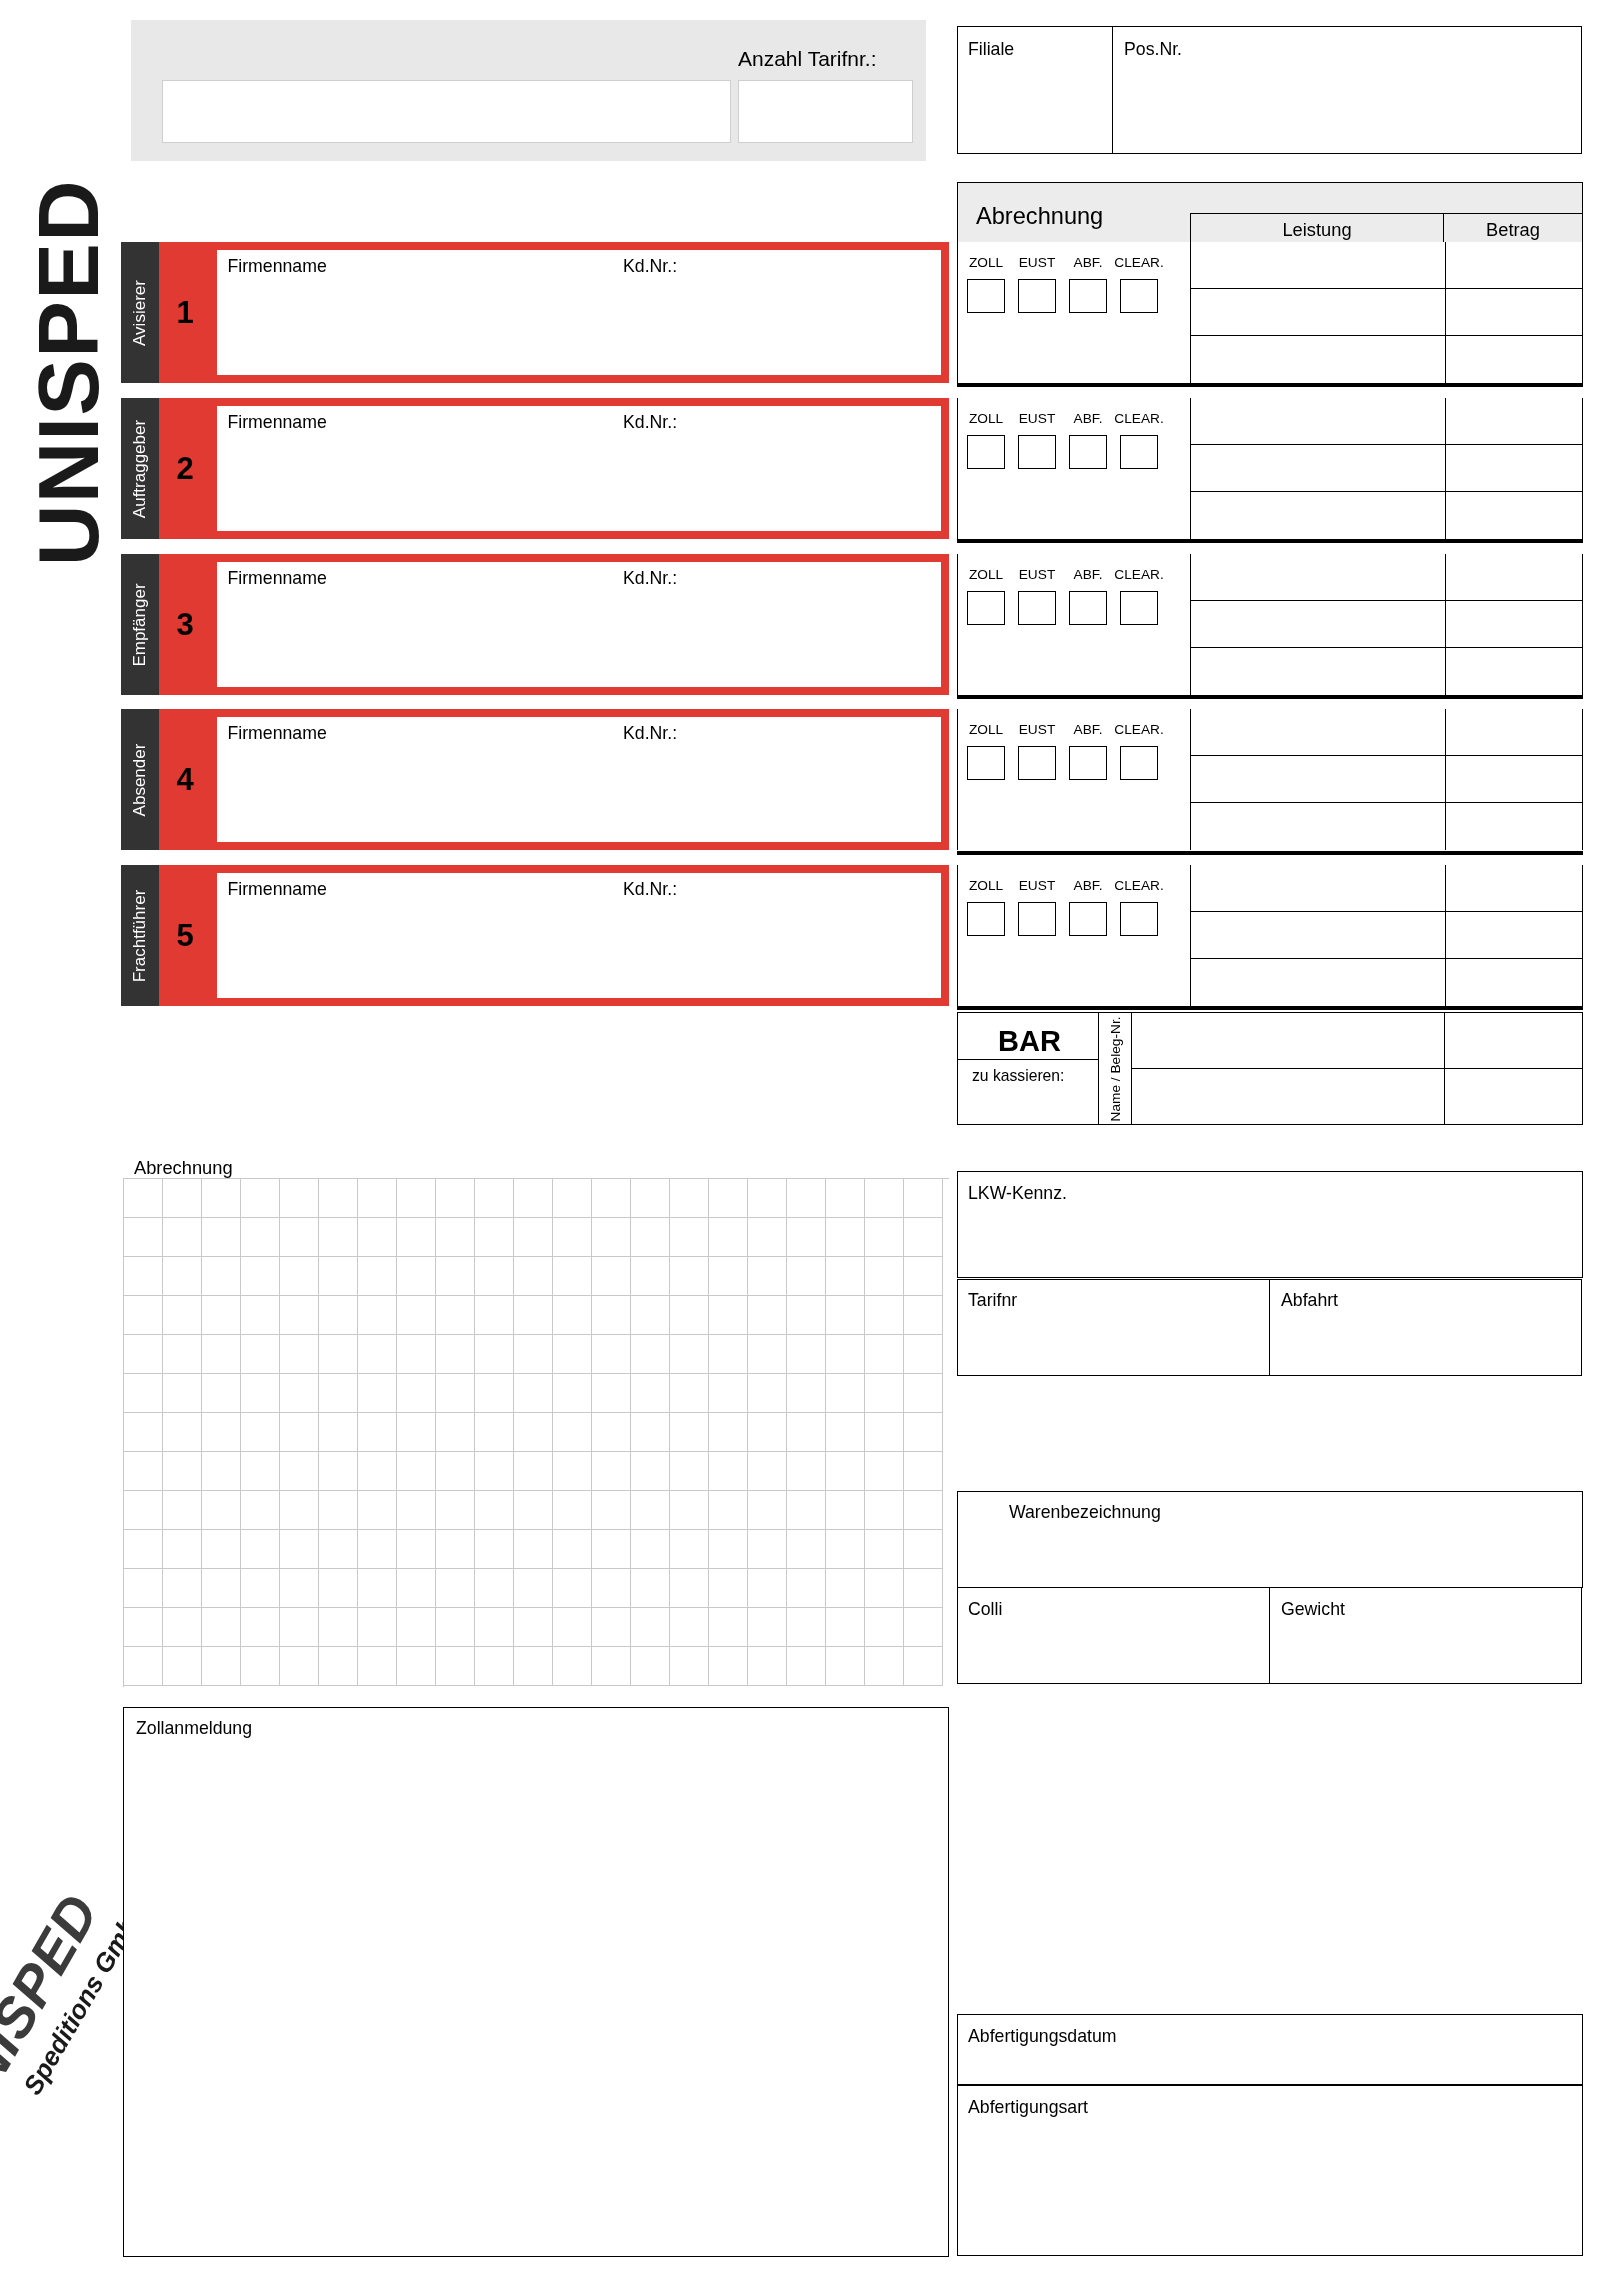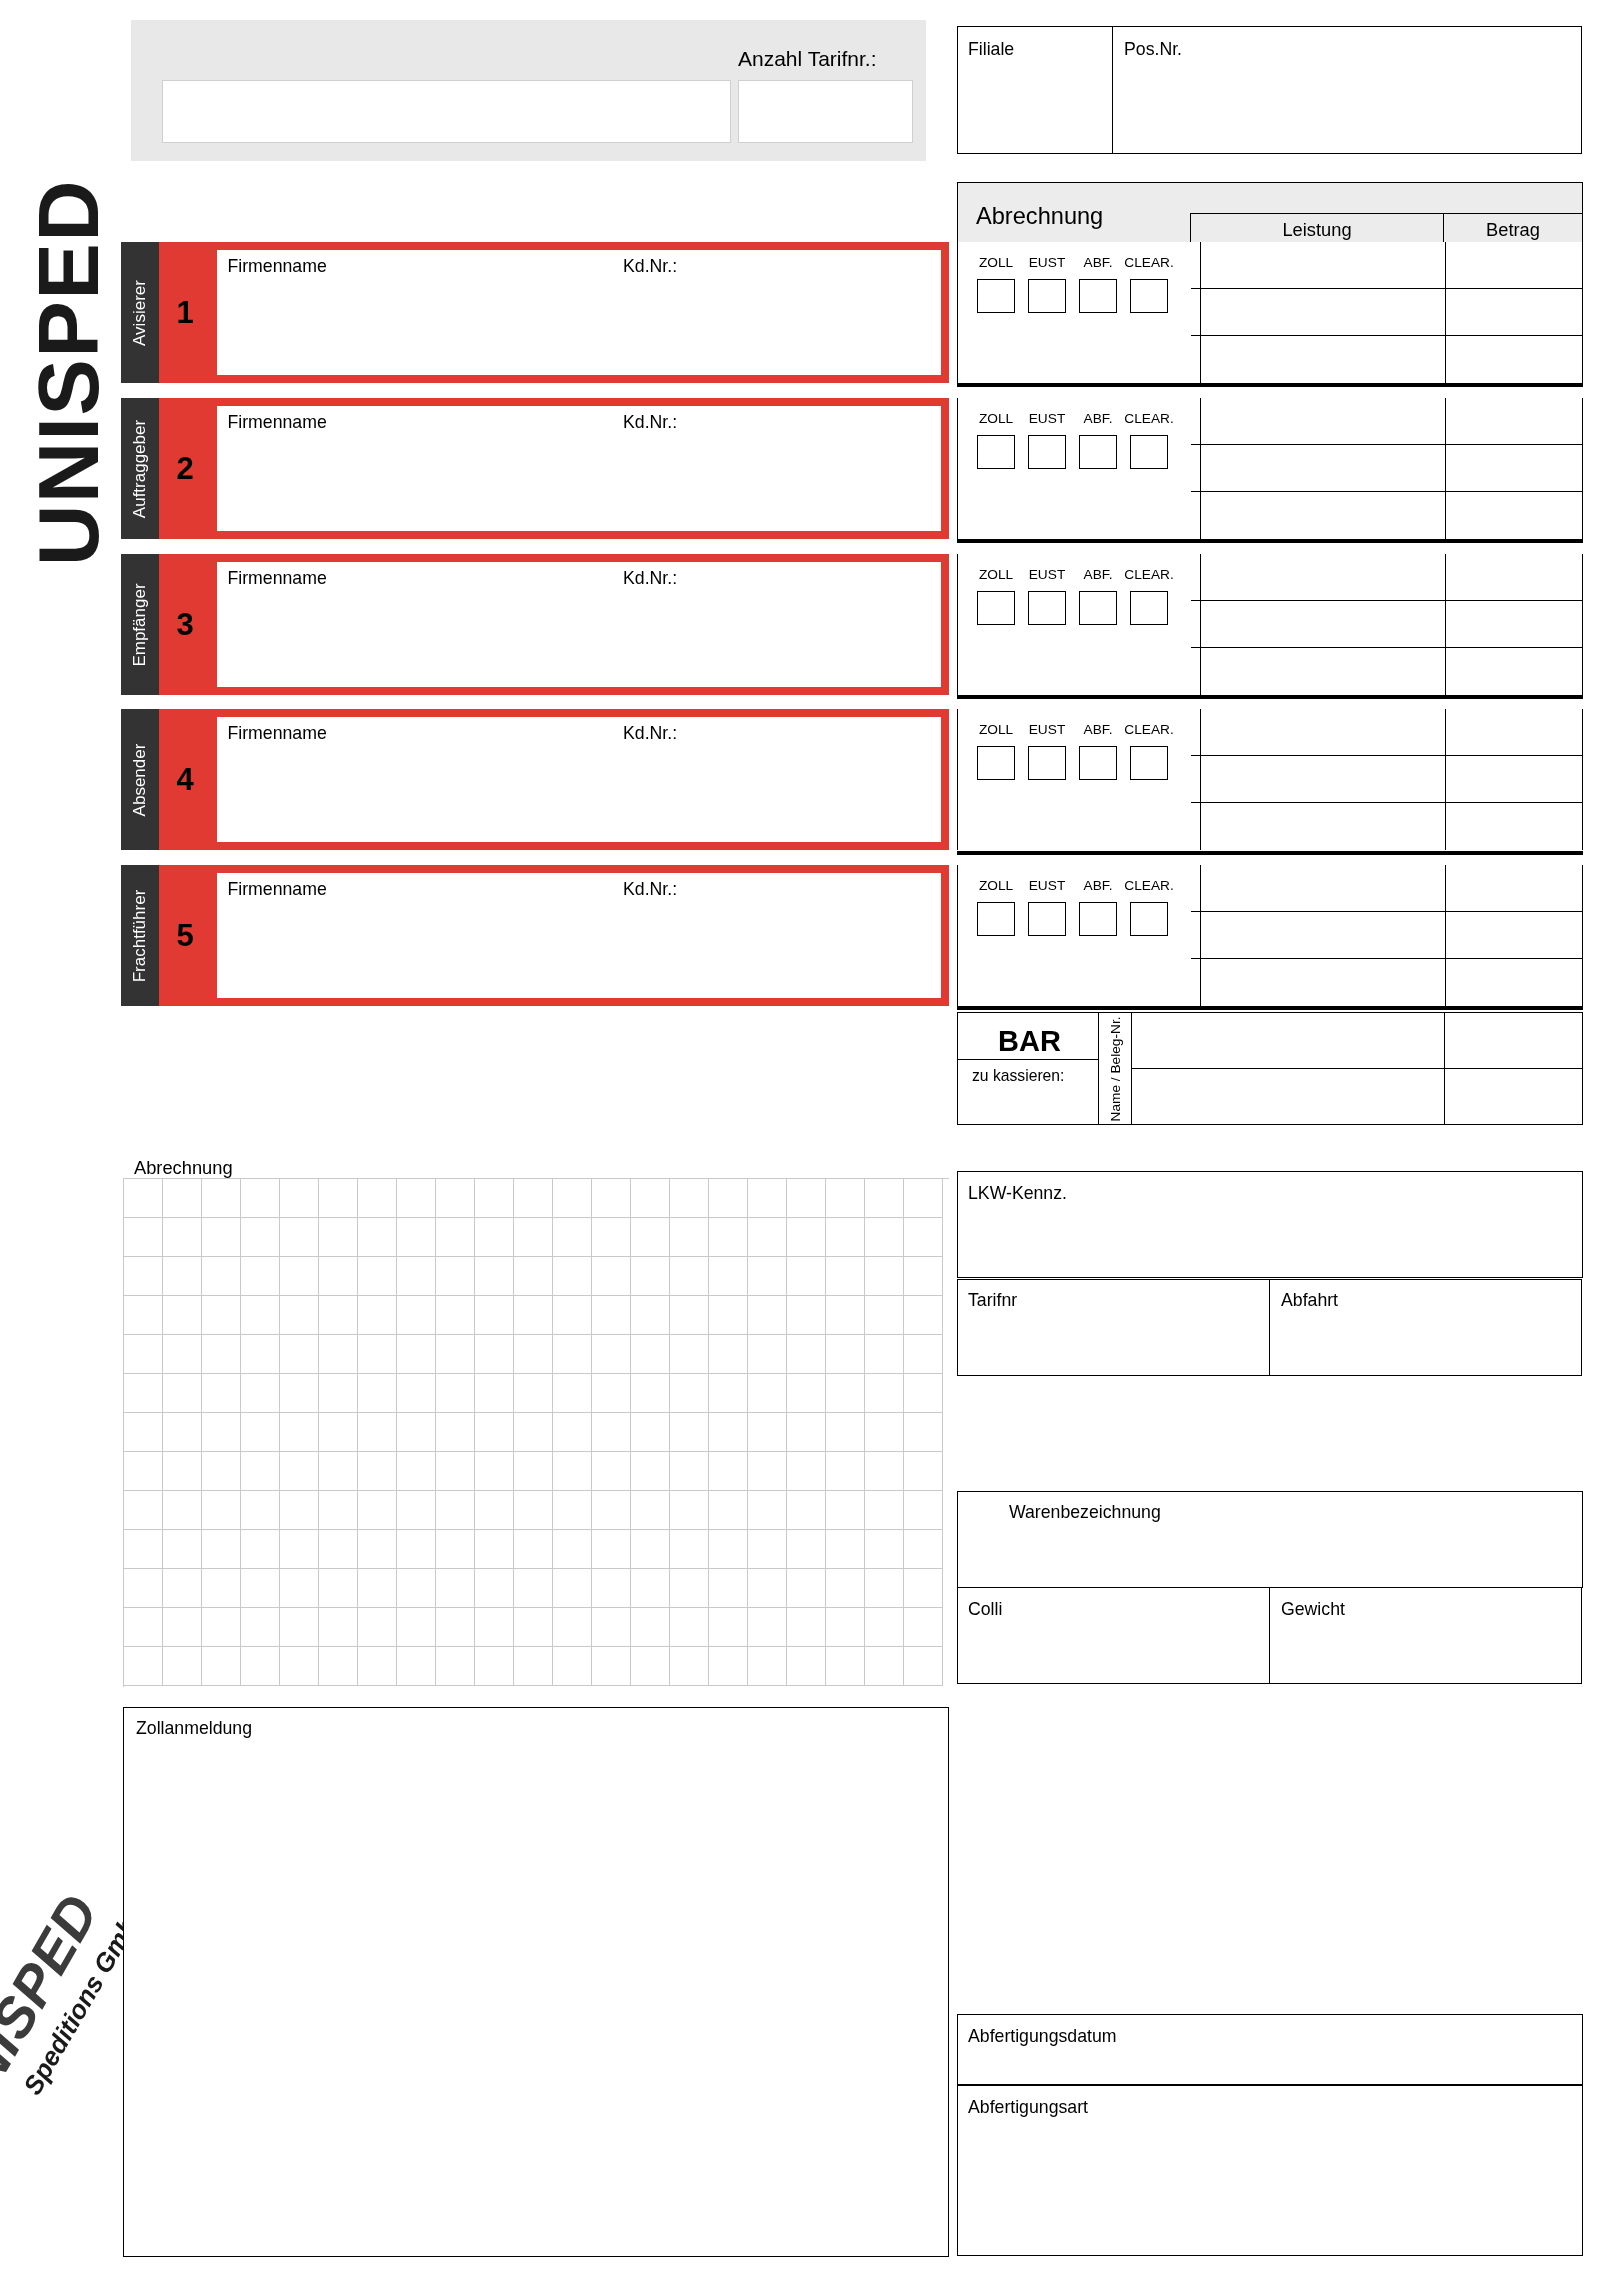--- a/index.html
+++ b/index.html
@@ -249,21 +249,21 @@
     left: 957px;
     width: 626px;
     height: 141px;
     box-sizing: border-box;
     border-left: 1.3px solid #000;
     border-right: 1.3px solid #000;
     background: #fff;
   }
   .abr-row .checks {
     position: absolute;
-    left: 10px;
+    left: 0;
     top: 0;
     width: 233px;
     height: 100%;
     box-sizing: border-box;
     border-right: 1.3px solid #000;
   }
   .abr-row .chk {
     position: absolute;
     top: 37px;
     width: 38px;

